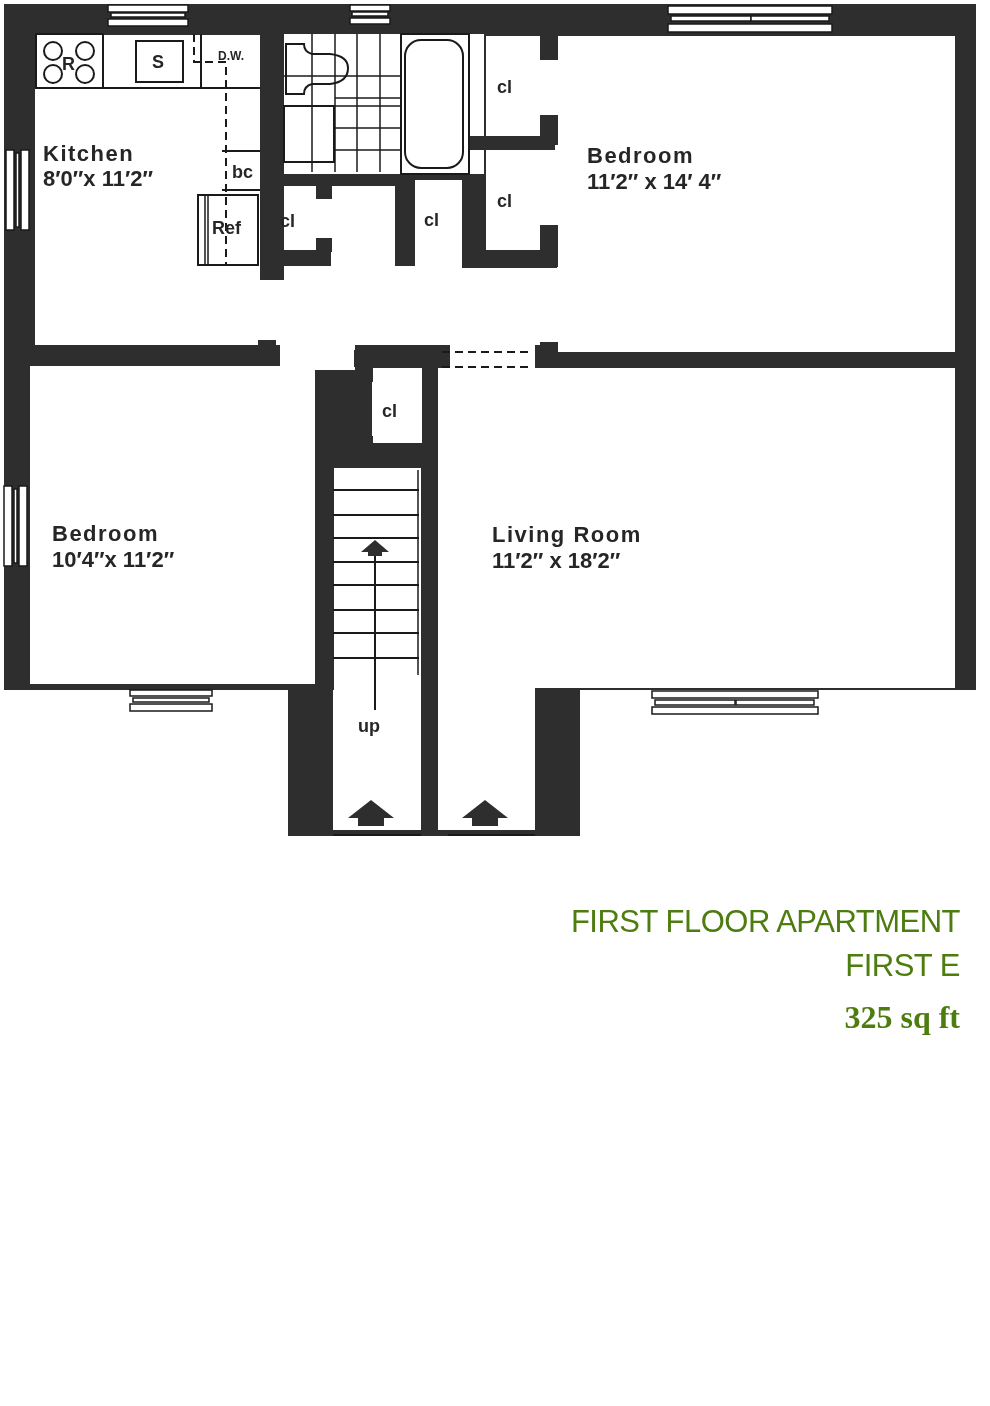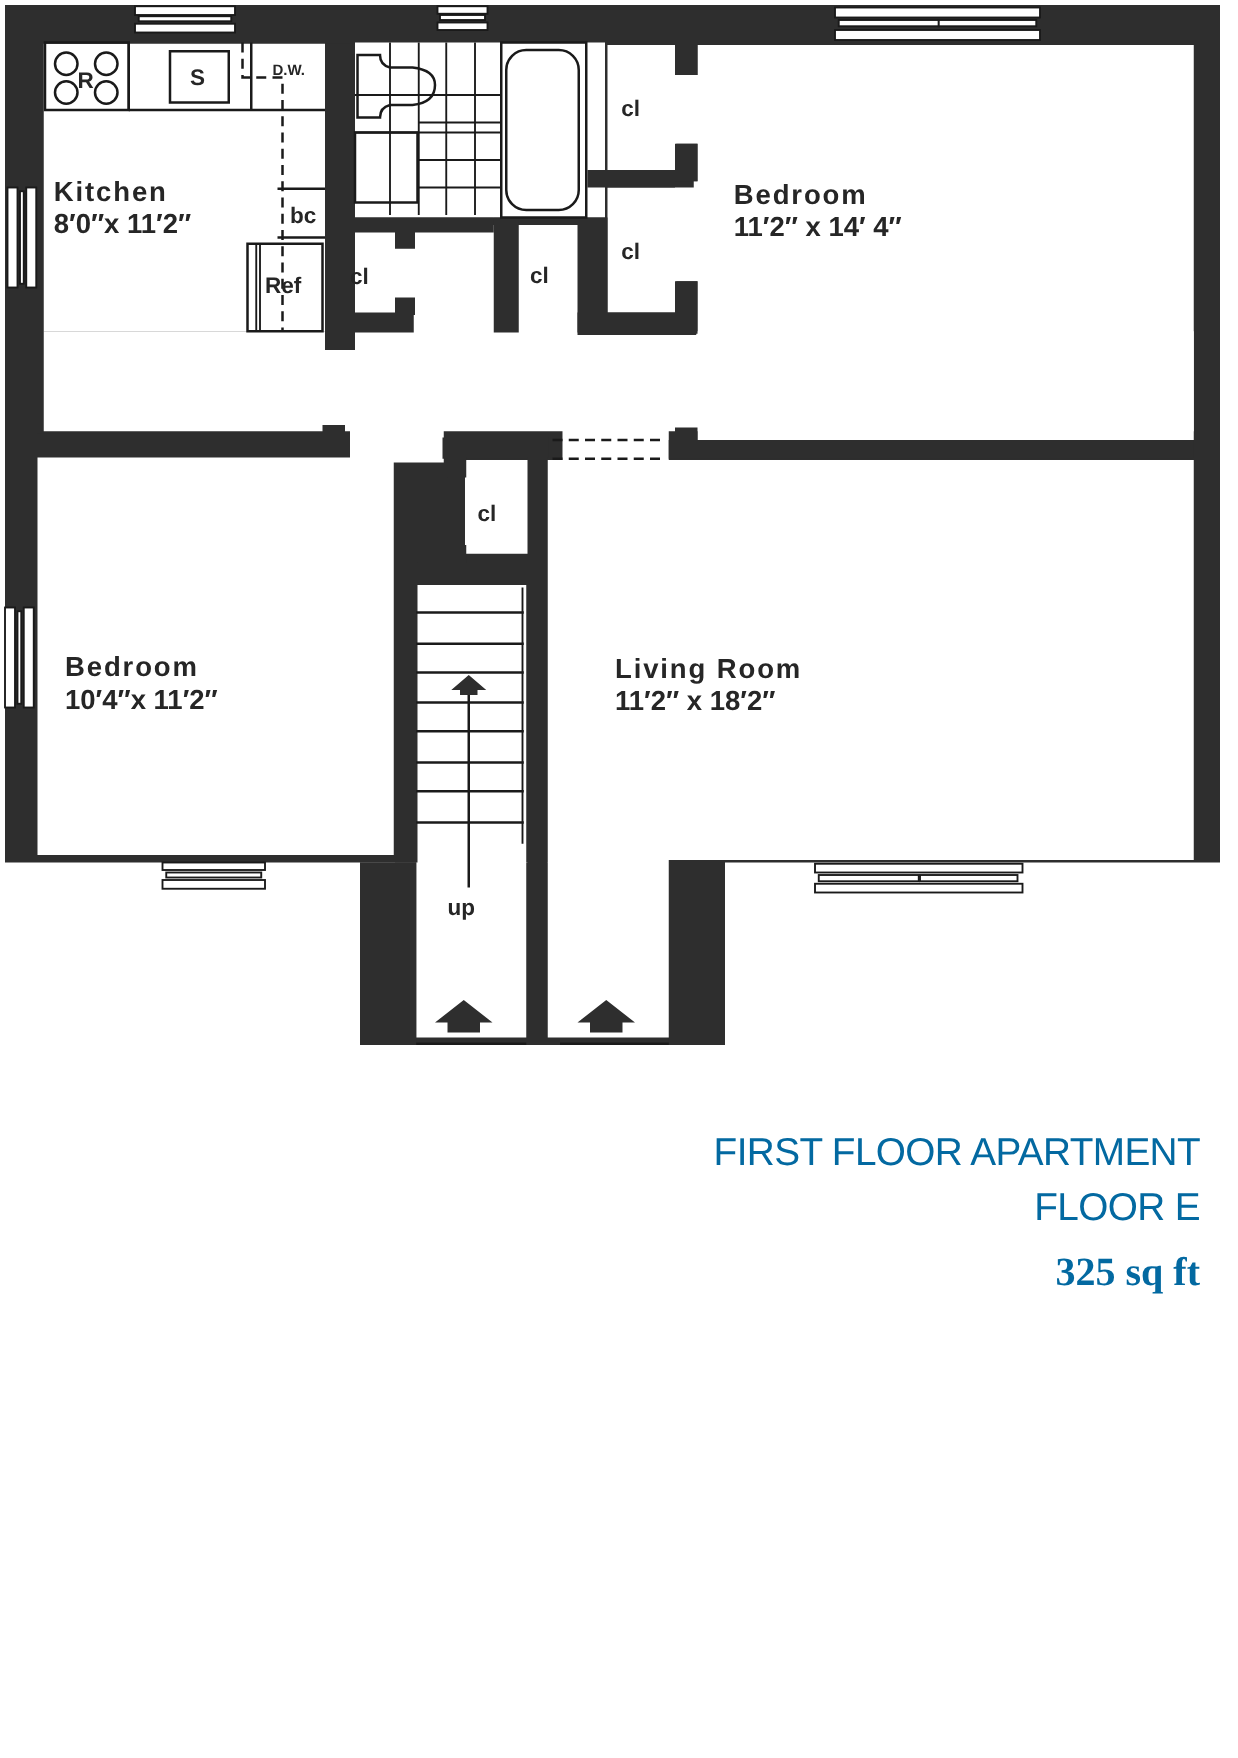--- a/index.html
+++ b/index.html
@@ -10,21 +10,21 @@
   .line { stroke: #1a1a1a; stroke-width: 2; fill: none; }
   .thin { stroke: #1a1a1a; stroke-width: 1.5; fill: none; }
   .dash { stroke: #1a1a1a; stroke-width: 2; fill: none; stroke-dasharray: 8 5; }
   .win { fill: #ffffff; stroke: #1a1a1a; stroke-width: 1.5; }
   .lbl { font-family: "Liberation Sans", "DejaVu Sans", sans-serif; font-weight: bold; fill: #262626; }
   .rname { font-size: 22px; letter-spacing: 1.5px; }
   .rdim { font-size: 22px; }
   .small { font-size: 18px; }
   .tiny { font-size: 12px; }
   .arrow { fill: #2e2e2e; }
-  #caption { position: absolute; right: 30px; top: 900px; text-align: right; color: #0369a1; }
+  #caption { position: absolute; right: 30px; top: 900px; text-align: right; color: #4d7c0f; }
   .cap-title { font-family: "Liberation Sans", "DejaVu Sans", sans-serif; font-size: 31px; letter-spacing: -0.5px; line-height: 44px; font-weight: normal; }
   .cap-area { font-family: "Liberation Serif", "DejaVu Serif", serif; font-size: 32px; font-weight: bold; line-height: 46px; margin-top: 6px; }
 </style>
 </head>
 <body>
 
 <svg id="plan" viewBox="0 0 990 850" xmlns="http://www.w3.org/2000/svg">
 
   <g>
 
@@ -220,15 +220,15 @@
     <text class="lbl rname" x="52" y="541">Bedroom</text>
     <text class="lbl rdim" x="52" y="567">10′4″x  11′2″</text>
 
     <text class="lbl rname" x="492" y="542">Living  Room</text>
     <text class="lbl rdim" x="492" y="568">11′2″ x  18′2″</text>
   </g>
 </svg>
 
 <div id="caption">
   <div class="cap-title">FIRST FLOOR APARTMENT</div>
-  <div class="cap-title">FLOOR E</div>
+  <div class="cap-title">FIRST E</div>
   <div class="cap-area">325 sq ft</div>
 </div>
 
 </body></html>

